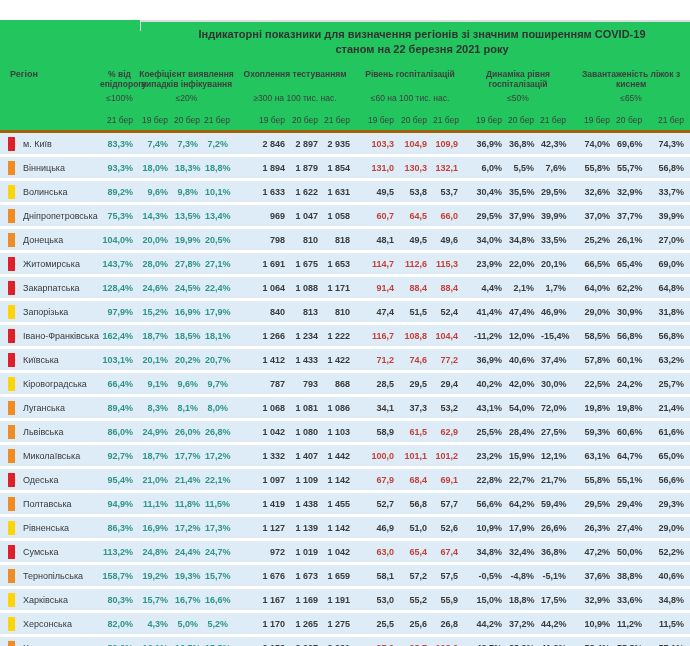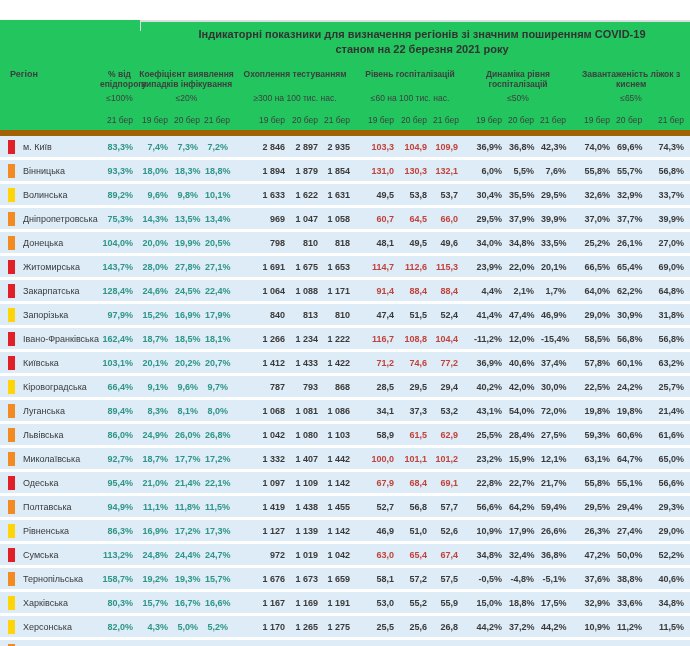--- a/index.html
+++ b/index.html
@@ -21,21 +21,21 @@
     width: 690px; border-collapse: collapse; table-layout: fixed;
     margin-top: 3px;
   }
   thead th { font-size: 8.5px; color: #3f3f3f; vertical-align: top; text-align: center; padding: 0; line-height: 1.25; }
   .th-region { text-align: left; padding: 9px 0 0 10px; font-weight: bold; font-size: 9px; }
   .th-group { font-weight: bold; padding-top: 9px; }
   .th-thr { font-weight: normal; padding-top: 3px; }
   .th-date { font-weight: normal; text-align: right; padding: 11px 6px 5px 0; white-space: nowrap; }
 
   tbody tr { background: #ddecf7; border-bottom: 3px solid #ffffff; border-top: 1px solid #d3dfe9; }
-  tbody tr:first-child { border-top: 6px solid #a16207; border-radius: 9px; }
+  tbody tr:first-child { border-top: 3px solid #a16207; border-radius: 9px; }
   tbody td { height: 19px; }
 
   td.region-cell { padding-left: 8px; }
   .region-wrap { display: flex; align-items: center; gap: 8px; }
   .lvl { width: 7px; height: 14px; flex: none; display: inline-block; }
   .region-name { font-size: 9px; color: #3a3a3a; white-space: nowrap; }
 
   td.val { font-size: 9px; font-weight: bold; text-align: right; padding-right: 6px; white-space: nowrap; }
   .v-green { color: #2e9488; }
   .v-dark  { color: #3a3a3a; }

